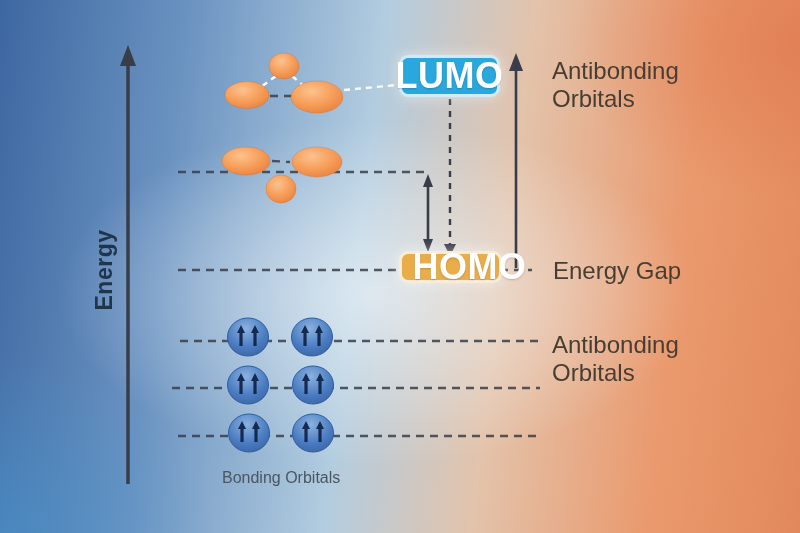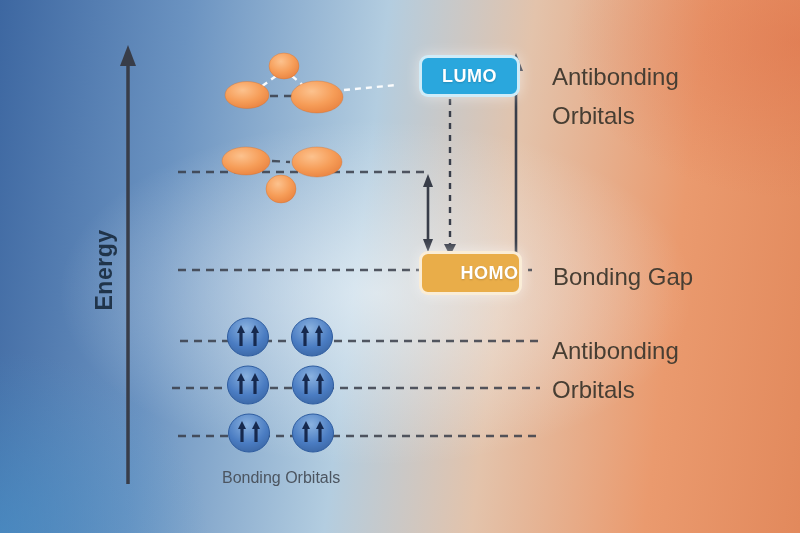--- a/index.html
+++ b/index.html
@@ -18,27 +18,26 @@
   .dash{stroke:var(--color-line-dark,#383d49);stroke-width:2.3;stroke-dasharray:8 6;opacity:.85;fill:none;}
   .wdash{stroke:rgba(255,255,255,.95);stroke-width:2.4;stroke-dasharray:6 5;fill:none;}
   .arrowline{stroke:var(--color-line-dark,#383d49);stroke-width:2.6;fill:none;}
   .arrowdash{stroke:var(--color-line-dark,#383d49);stroke-width:2.4;stroke-dasharray:6 6;fill:none;}
   .arrowhead{fill:var(--color-line-dark,#383d49);}
   .lobe{fill:url(#orbGrad);stroke:rgba(210,105,40,.35);stroke-width:1;}
   .badge{
     position:absolute;display:flex;align-items:center;justify-content:center;
     box-sizing:border-box;border-radius:9px;border:3px solid rgba(255,255,255,.78);
     box-shadow:0 0 14px rgba(255,255,255,.5);
-    color:#fff;font-weight:bold;font-size:18px;letter-spacing:.5px;
+    color:#fff;font-weight:bold;font-size:36px;letter-spacing:.5px;
     text-shadow:0 1px 2px rgba(0,0,0,.18);
-    margin-left:20px;
   }
   .badge.lumo{left:399px;top:55px;width:101px;height:42px;background:var(--color-lumo-box,#2aa7dd);}
-  .badge.homo{left:399px;top:251px;width:103px;height:44px;background:var(--color-homo-box,#e9ad49);padding-left:38px;}
-  .lbl{position:absolute;color:var(--color-text-dark,#473e33);font-size:24px;line-height:39px;}
+  .badge.homo{left:399px;top:251px;width:103px;height:32px;background:var(--color-homo-box,#e9ad49);padding-left:38px;}
+  .lbl{position:absolute;color:var(--color-text-dark,#473e33);font-size:24px;line-height:28px;}
   .lbl-anti-top{left:552px;top:57px;width:160px;}
   .lbl-gap{left:553px;top:257px;white-space:nowrap;}
   .lbl-anti-mid{left:552px;top:331px;width:160px;}
   .lbl-bonding{left:222px;top:466px;font-size:16px;line-height:24px;color:#4c5560;white-space:nowrap;}
   .energy-label{
     position:absolute;left:104px;top:270px;
     transform:translate(-50%,-50%) rotate(-90deg);
     color:#20344a;font-size:23px;font-weight:600;letter-spacing:.5px;white-space:nowrap;
   }
 </style>
@@ -122,18 +121,18 @@
   </svg>
 
   <div class="energy-label">Energy</div>
 
   <div class="badge lumo">LUMO</div>
 
   <div class="badge homo">HOMO</div>
 
   <div class="lbl lbl-anti-top">Antibonding Orbitals</div>
 
-  <div class="lbl lbl-gap">Bonding Gap</div>
+  <div class="lbl lbl-gap">Energy Gap</div>
 
   <div class="lbl lbl-anti-mid">Antibonding Orbitals</div>
 
   <div class="lbl lbl-bonding">Bonding Orbitals</div>
 </div>
 
 </body></html>

